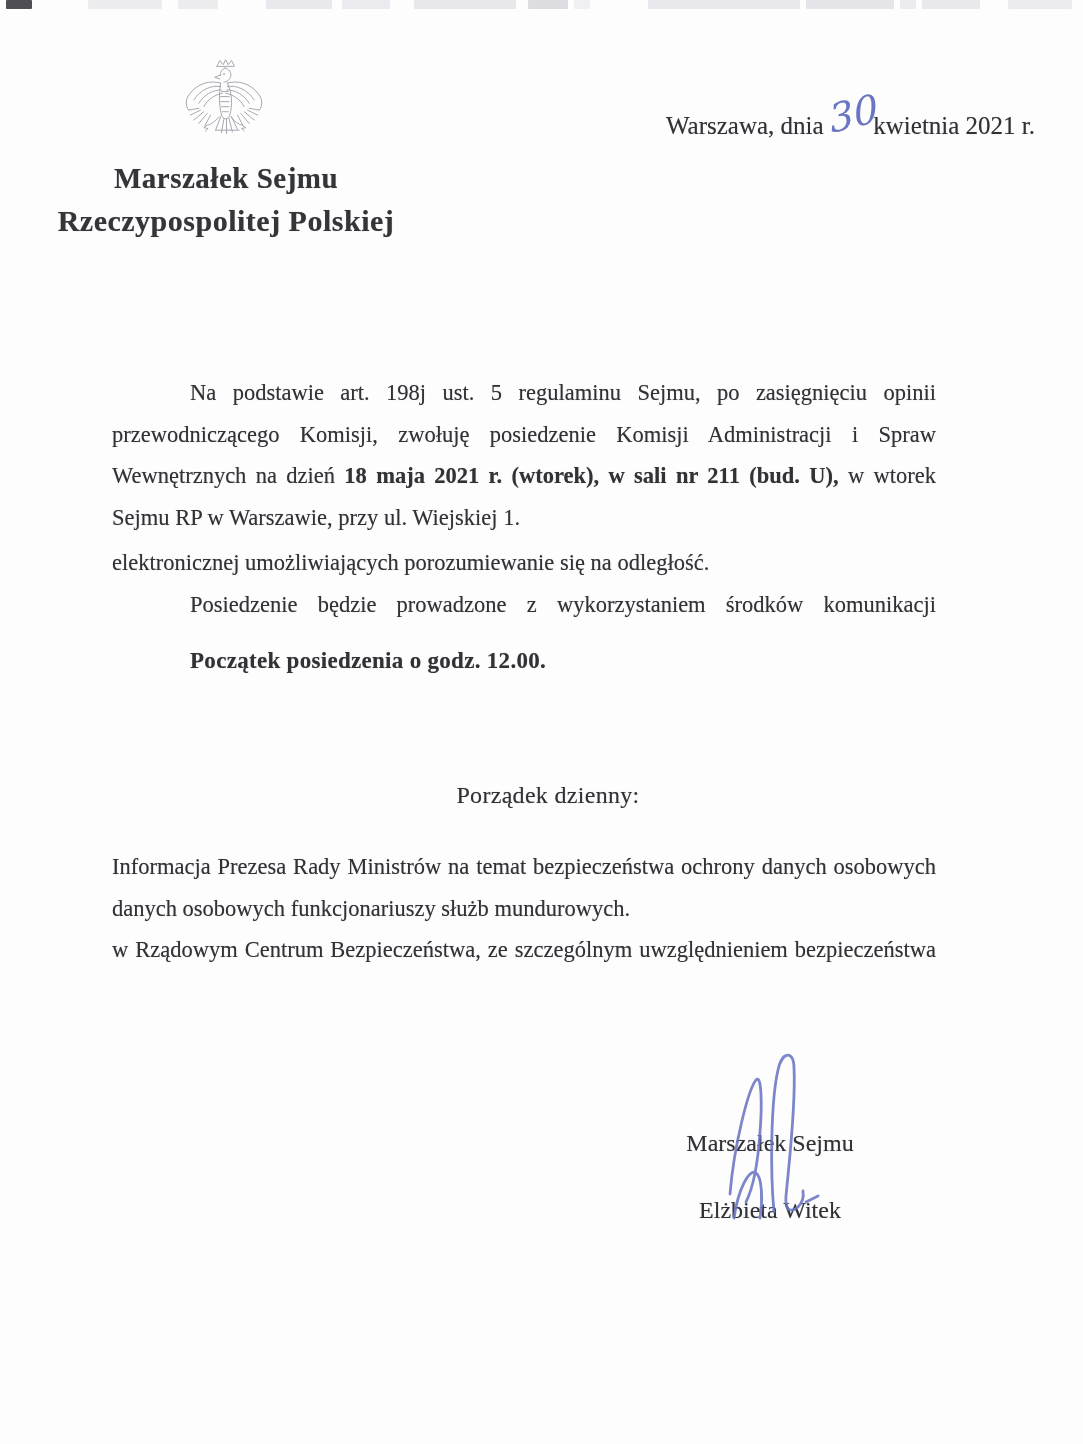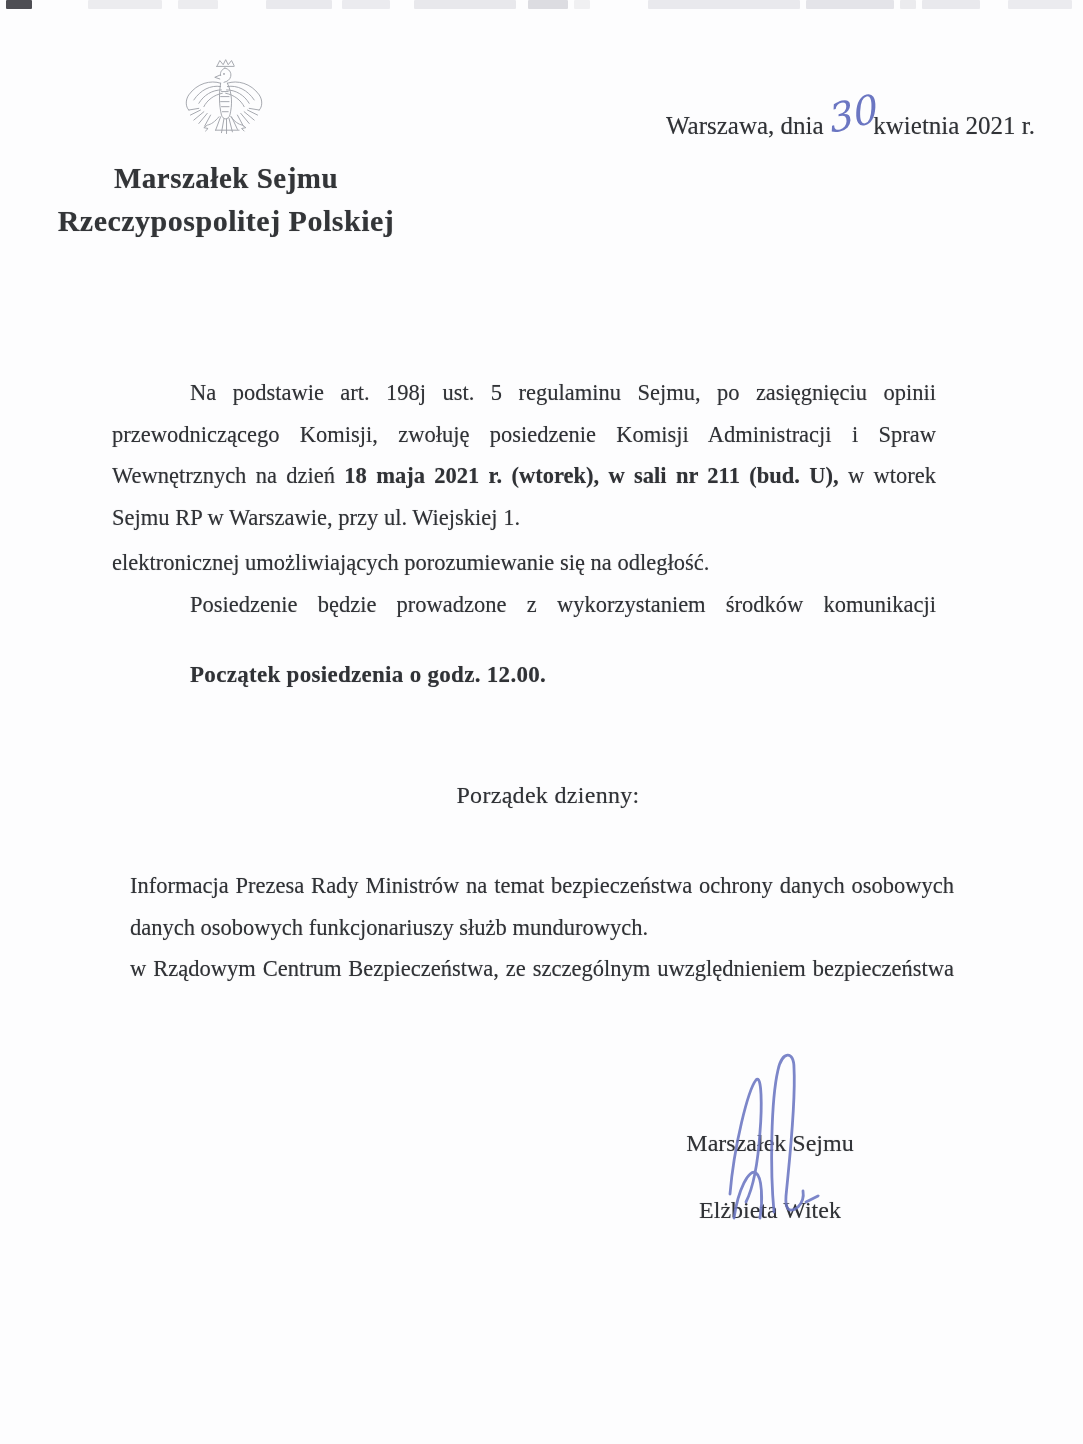--- a/index.html
+++ b/index.html
@@ -31,21 +31,21 @@
     transform:rotate(-14deg) skewX(-6deg);
     margin:0 -5px 0 5px;text-shadow:none;
   }
 
   .para{position:absolute;left:112px;width:824px;font-size:22.5px;}
   .tline{line-height:41.5px;height:41.5px;white-space:nowrap;}
   .just{text-align:justify;text-align-last:justify;white-space:normal;}
   .ind{text-indent:78px;}
   .b{font-weight:700;}
 
-  .start-line{position:absolute;left:190px;top:662px;font-size:23px;font-weight:700;letter-spacing:0.3px;}
+  .start-line{position:absolute;left:190px;top:648px;font-size:23px;font-weight:700;letter-spacing:0.3px;}
   .agenda-h{position:absolute;left:112px;top:782px;width:872px;text-align:center;font-size:24px;font-weight:400;letter-spacing:0.3px;}
 
   .sig-title{position:absolute;left:630px;top:1130px;width:280px;text-align:center;font-size:24px;}
   .sig-name{position:absolute;left:630px;top:1197px;width:280px;text-align:center;font-size:24px;}
 
   .scrawl{position:absolute;left:716px;top:1046px;width:108px;height:190px;color:var(--blue,#6b76c2);opacity:0.88;}
 </style>
 </head>
 <body>
 
@@ -112,21 +112,21 @@
 
   <div class="para" style="top:542px;">
       <div class="tline"><span>elektronicznej umożliwiających porozumiewanie się na odległość.</span></div>
       <div class="tline just ind"><span>Posiedzenie będzie prowadzone z wykorzystaniem środków komunikacji</span></div>
     </div>
 
   <div class="start-line">Początek posiedzenia o godz. 12.00.</div>
 
   <div class="agenda-h">Porządek dzienny:</div>
 
-  <div class="para" style="top:865px;margin-left:18px;">
+  <div class="para" style="top:846px;">
       <div class="tline just"><span>Informacja Prezesa Rady Ministrów na temat bezpieczeństwa ochrony danych osobowych</span></div>
       <div class="tline"><span>danych osobowych funkcjonariuszy służb mundurowych.</span></div>
       <div class="tline just"><span>w Rządowym Centrum Bezpieczeństwa, ze szczególnym uwzględnieniem bezpieczeństwa</span></div>
     </div>
 
   <div class="sig-title">Marszałek Sejmu</div>
   <div class="sig-name">Elżbieta Witek</div>
 
   <svg class="scrawl" viewBox="0 0 108 190" xmlns="http://www.w3.org/2000/svg">
     <g fill="none" stroke="currentColor" stroke-width="2.8" stroke-linecap="round">

